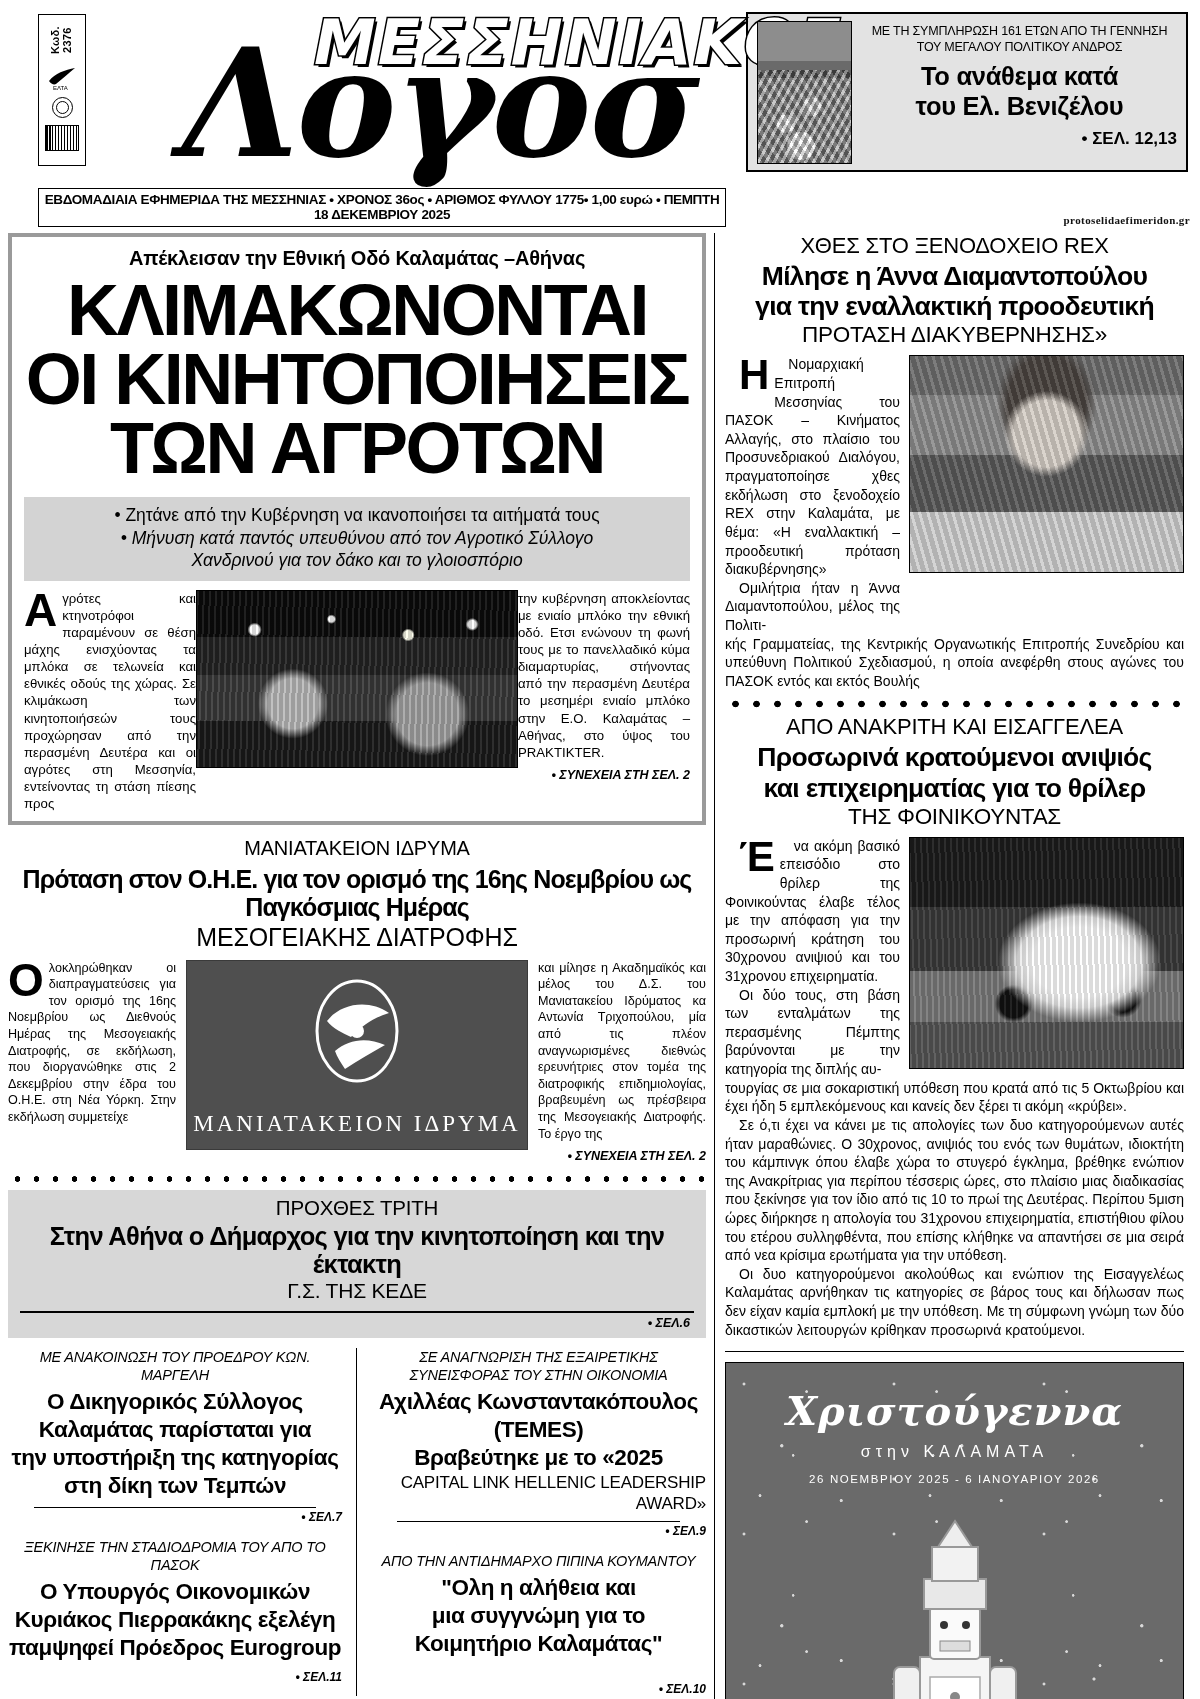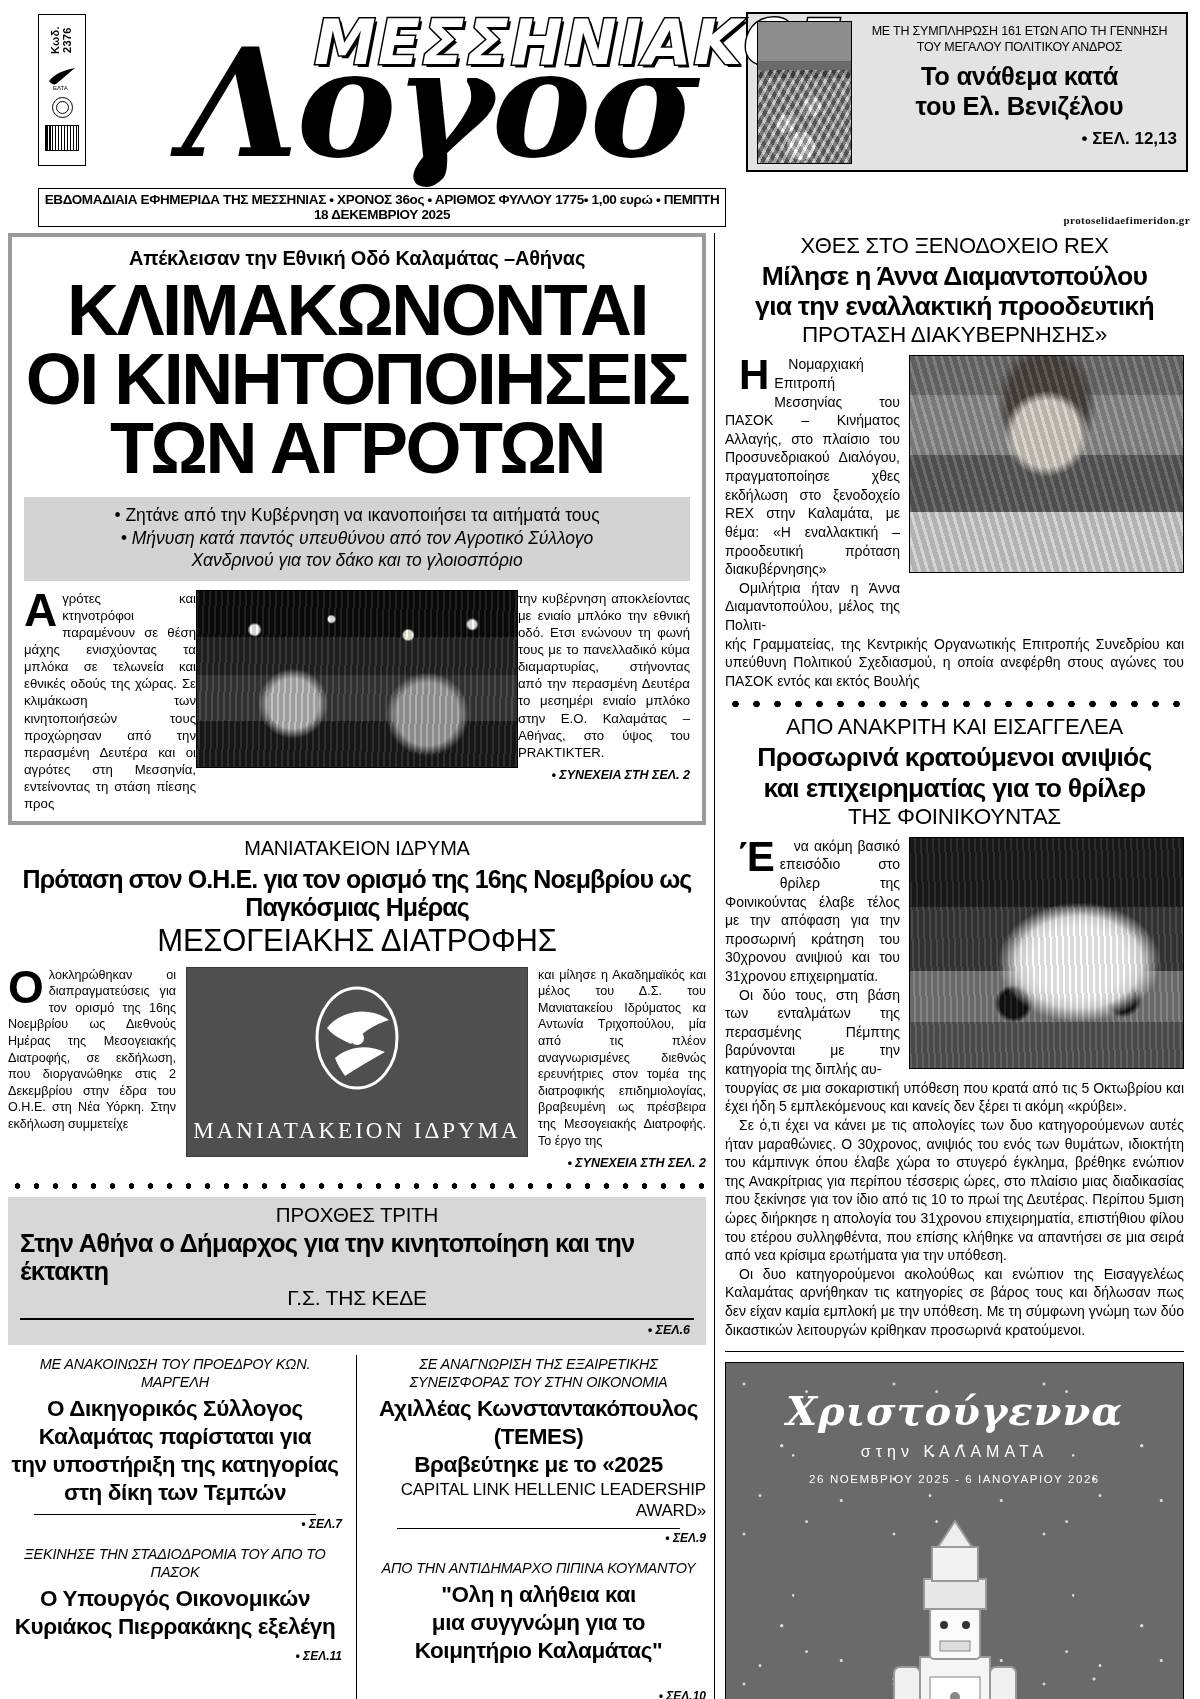--- a/index.html
+++ b/index.html
@@ -147,21 +147,21 @@
   }
   .cont-note { font-weight:bold; font-style:italic; font-size:12.5px; text-align:right; margin-top:6px; }
 
   
   .mania { margin-top:12px; }
   .mania-kicker { text-align:center; font-size:20px; letter-spacing:-.2px; }
   .mania-head {
     text-align:center; font-size:25px; font-weight:bold; line-height:1.12;
     letter-spacing:-.9px; margin-top:5px;
   }
-  .mania-sub { text-align:center; font-size:31px; letter-spacing:-.2px; margin-top:2px; }
+  .mania-sub { text-align:center; font-size:25px; letter-spacing:-.2px; margin-top:2px; }
   .mania-body { display:flex; gap:10px; margin-top:8px; font-size:12.6px; }
   .mania-c1, .mania-c3 { width:168px; line-height:1.32; text-align:justify; }
   .mania-c2 { flex:1; }
   .mania-logo {
     width:100%; height:190px; background:#4f4f4f; border:1px solid #3a3a3a;
     display:flex; flex-direction:column; align-items:center; justify-content:flex-end;
     padding-bottom:12px; position:relative;
   }
   .mania-emblem {
     position:absolute; top:12px; left:50%; transform:translateX(-50%);
@@ -177,21 +177,21 @@
     height:10px; margin:9px 0 6px;
     background-image:radial-gradient(circle, #000 0 2.6px, transparent 3px);
     background-size:19px 10px; background-repeat:repeat-x;
     background-position:0 50%;
   }
 
   
   .kede { background:#d7d7d7; padding:6px 12px 8px; }
   .kede-kicker { text-align:center; font-size:20.5px; letter-spacing:-.2px; }
   .kede-head {
-    font-size:25.5px; font-weight:bold; letter-spacing:-.7px;
+    text-align:center; font-size:25.5px; font-weight:bold; letter-spacing:-.7px;
     line-height:1.1; margin-top:2px;
   }
   .kede-sub { text-align:center; font-size:21px; letter-spacing:-.2px; margin-top:1px; }
   .kede-rule { border-top:2px solid #000; margin-top:8px; }
   .sel-tag { text-align:right; font-size:12.5px; font-weight:bold; font-style:italic; padding:3px 4px 0 0;}
 
   
   .quad { display:flex; margin-top:10px; }
   .quad-col { width:50%; }
   .quad-col.left { padding-right:14px; border-right:1.5px solid #000; }
@@ -418,20 +418,21 @@
             </div>
             <div class="qa-rule"></div>
             <div class="qa-sel">• ΣΕΛ.7</div>
           </div>
 
           <div class="qa" style="margin-top:14px">
             <div class="qa-kicker">ΞΕΚΙΝΗΣΕ ΤΗΝ ΣΤΑΔΙΟΔΡΟΜΙΑ ΤΟΥ ΑΠΟ ΤΟ ΠΑΣΟΚ</div>
             <div class="qa-head">
               <div>Ο Υπουργός Οικονομικών</div>
               <div>Κυριάκος Πιερρακάκης εξελέγη</div>
+              <div>παμψηφεί Πρόεδρος Eurogroup</div>
             </div>
             <div class="qa-sel" style="margin-top:8px">• ΣΕΛ.11</div>
           </div>
 
         </div>
 
         <div class="quad-col right">
 
           <div class="qa">
             <div class="qa-kicker">

